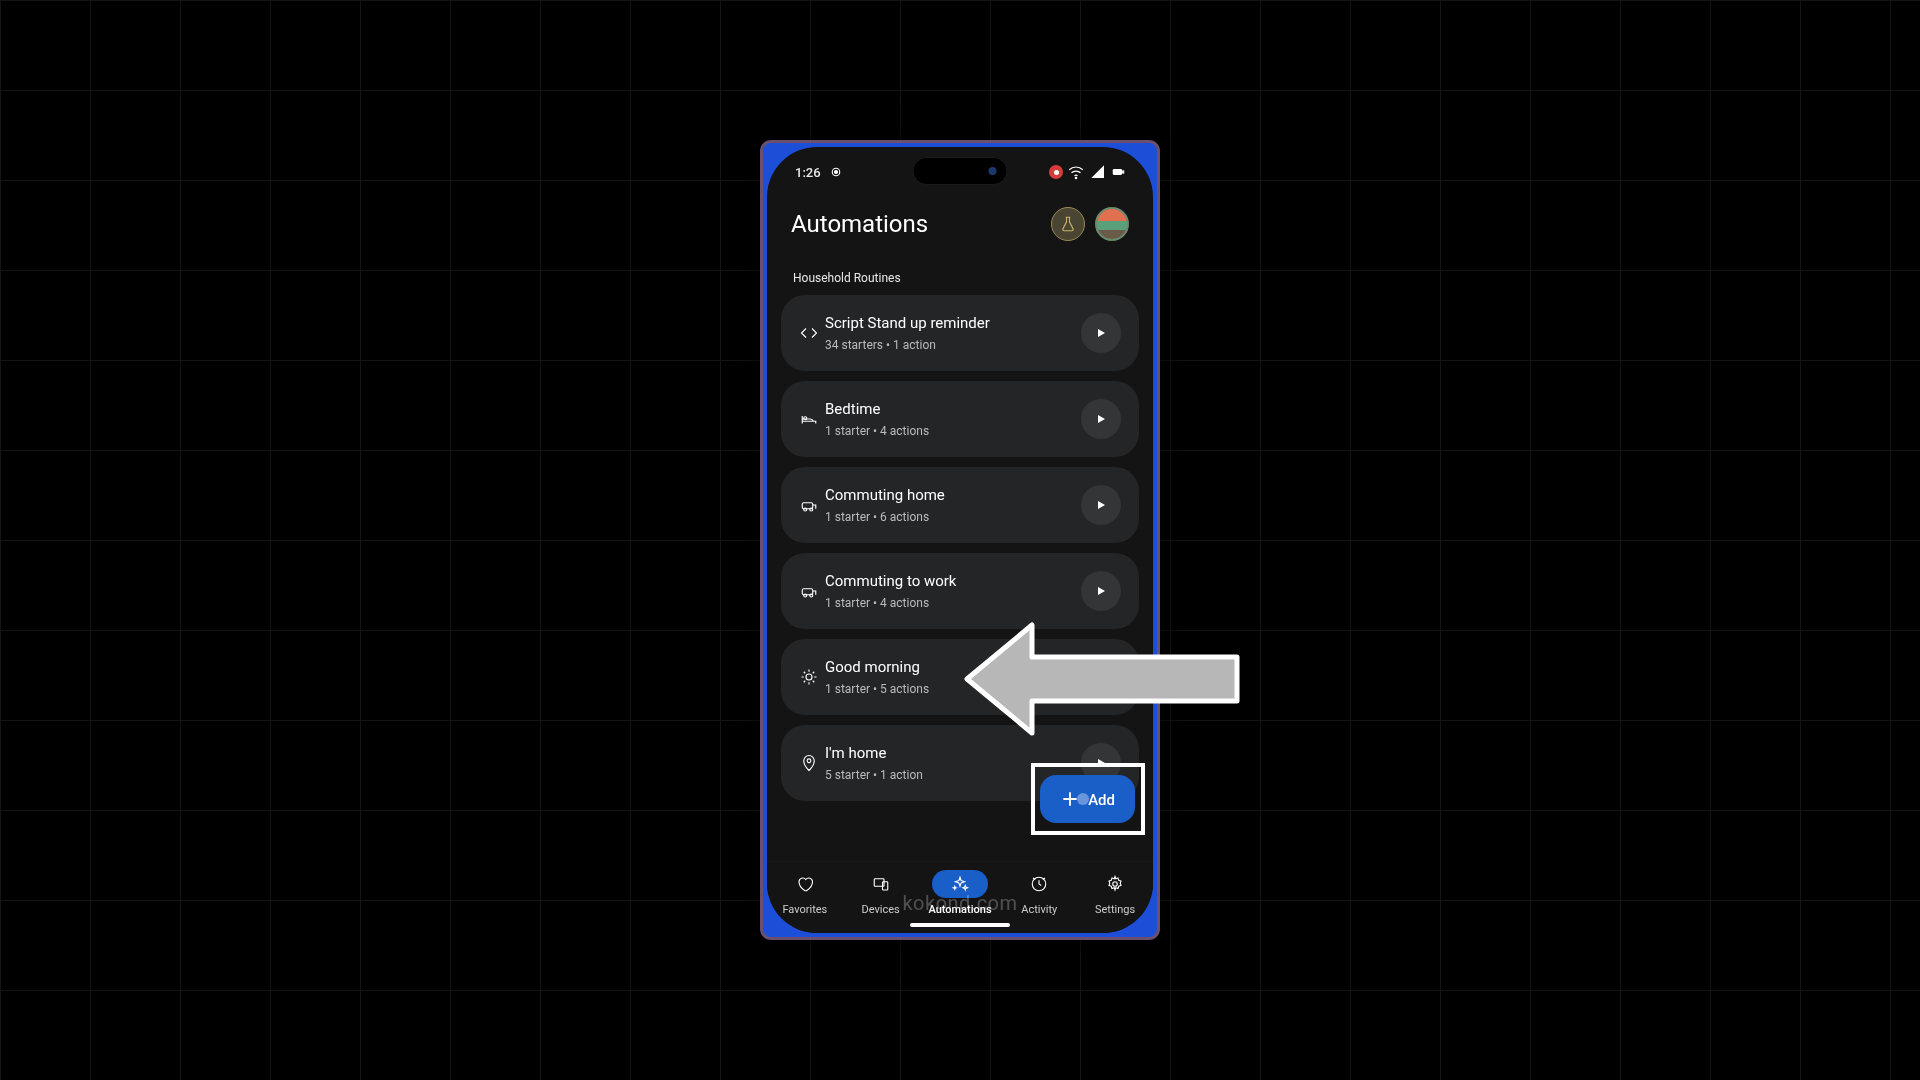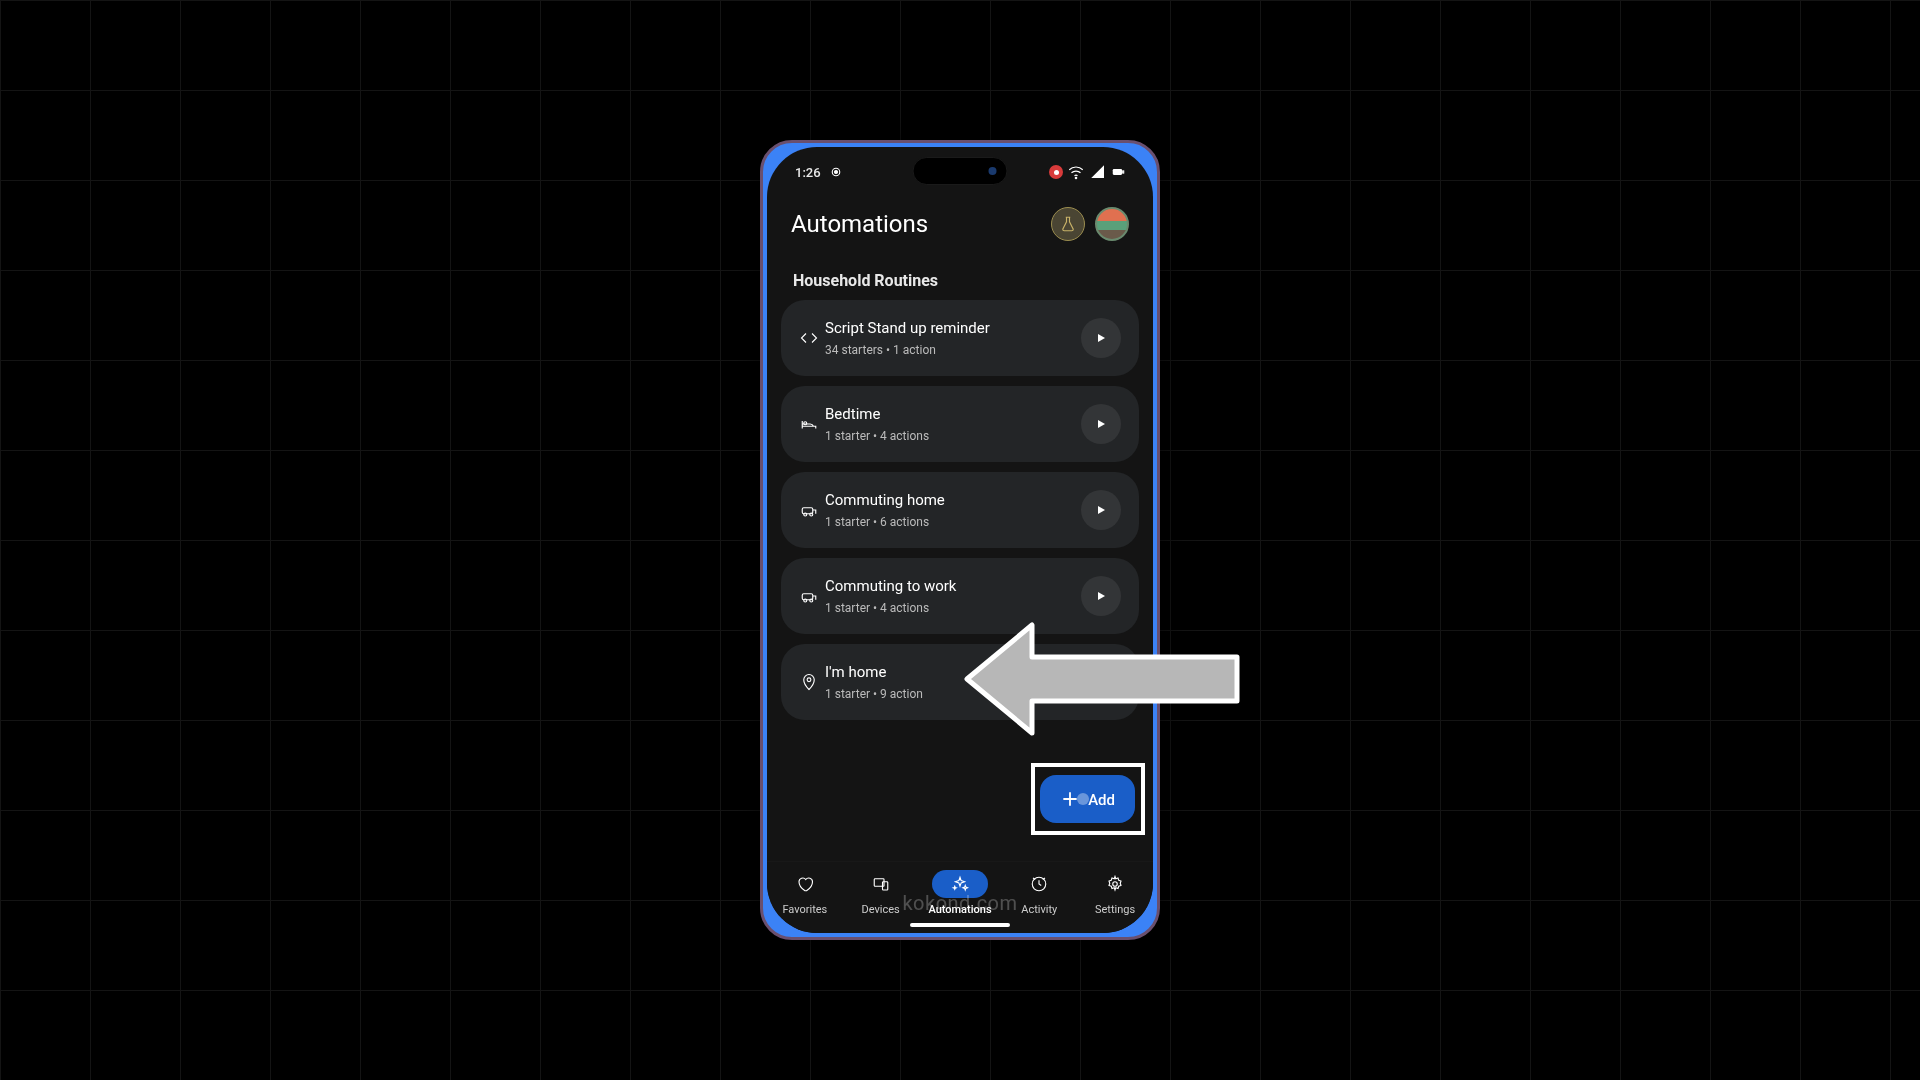--- a/index.html
+++ b/index.html
@@ -17,22 +17,22 @@
   background-size: 90px 90px;
   opacity: 0.6;
 }
 .phone-frame {
   position: absolute;
   left: 50%;
   top: 50%;
   transform: translate(-50%, -50%);
   width: 400px;
   height: 800px;
-  border-radius: 32px;
-  background: #3b82f6;
+  border-radius: 11px;
+  background: #1d4ed8;
   border: 3px solid #6a4f6e;
   box-shadow: 0 0 30px rgba(0,0,0,0.8);
   overflow: hidden;
 }
 .phone-btn {
   position: absolute;
   background: #4a3850;
   border-radius: 3px;
 }
 .phone-btn.vol-up { left: -6px; top: 140px; width: 6px; height: 50px; }
@@ -101,22 +101,22 @@
   border: 2px solid #6a8a6e;
 }
 
 .content {
   flex: 1;
   overflow: hidden;
   padding: 0 14px;
 }
 .section-label {
   padding: 20px 12px 10px;
-  font-size: 16px;
-  font-weight: 700;
+  font-size: 12px;
+  font-weight: 400;
   color: #e8e8e8;
 }
 .routine-card {
   background: #232527;
   border-radius: 24px;
   padding: 18px;
   margin-bottom: 10px;
   display: flex;
   align-items: center;
   gap: 6px;
@@ -351,31 +351,48 @@
           <div class="routine-title">Commuting to work</div>
           <div class="routine-sub">1 starter • 4 actions</div>
         </div>
         <div class="play-btn">
             <svg viewBox="0 0 24 24">
               <path d="M6 4l14 8-14 8z"></path>
             </svg>
           </div>
       </div>
 
+      <div class="routine-card">
+        <div class="routine-icon">
+          <svg class="icon" viewBox="0 0 24 24">
+              <circle cx="12" cy="12" r="4"></circle>
+              <path d="M12 2v3M12 19v3M2 12h3M19 12h3M5 5l2 2M17 17l2 2M17 7l2-2M5 19l2-2"></path>
+            </svg>
+        </div>
+        <div class="routine-text">
+          <div class="routine-title">Good morning</div>
+          <div class="routine-sub">1 starter • 5 actions</div>
+        </div>
+        <div class="play-btn">
+            <svg viewBox="0 0 24 24">
+              <path d="M6 4l14 8-14 8z"></path>
+            </svg>
+          </div>
+      </div>
 
       <div class="routine-card">
         <div class="routine-icon">
           <svg class="icon" viewBox="0 0 24 24">
               <path d="M12 22s7-7 7-13a7 7 0 10-14 0c0 6 7 13 7 13z"></path>
               <circle cx="12" cy="9" r="2.5"></circle>
             </svg>
         </div>
         <div class="routine-text">
           <div class="routine-title">I'm home</div>
-          <div class="routine-sub">1 starter • 9 action</div>
+          <div class="routine-sub">5 starter • 1 action</div>
         </div>
         <div class="play-btn">
             <svg viewBox="0 0 24 24">
               <path d="M6 4l14 8-14 8z"></path>
             </svg>
           </div>
       </div>
 
     </div>
 

